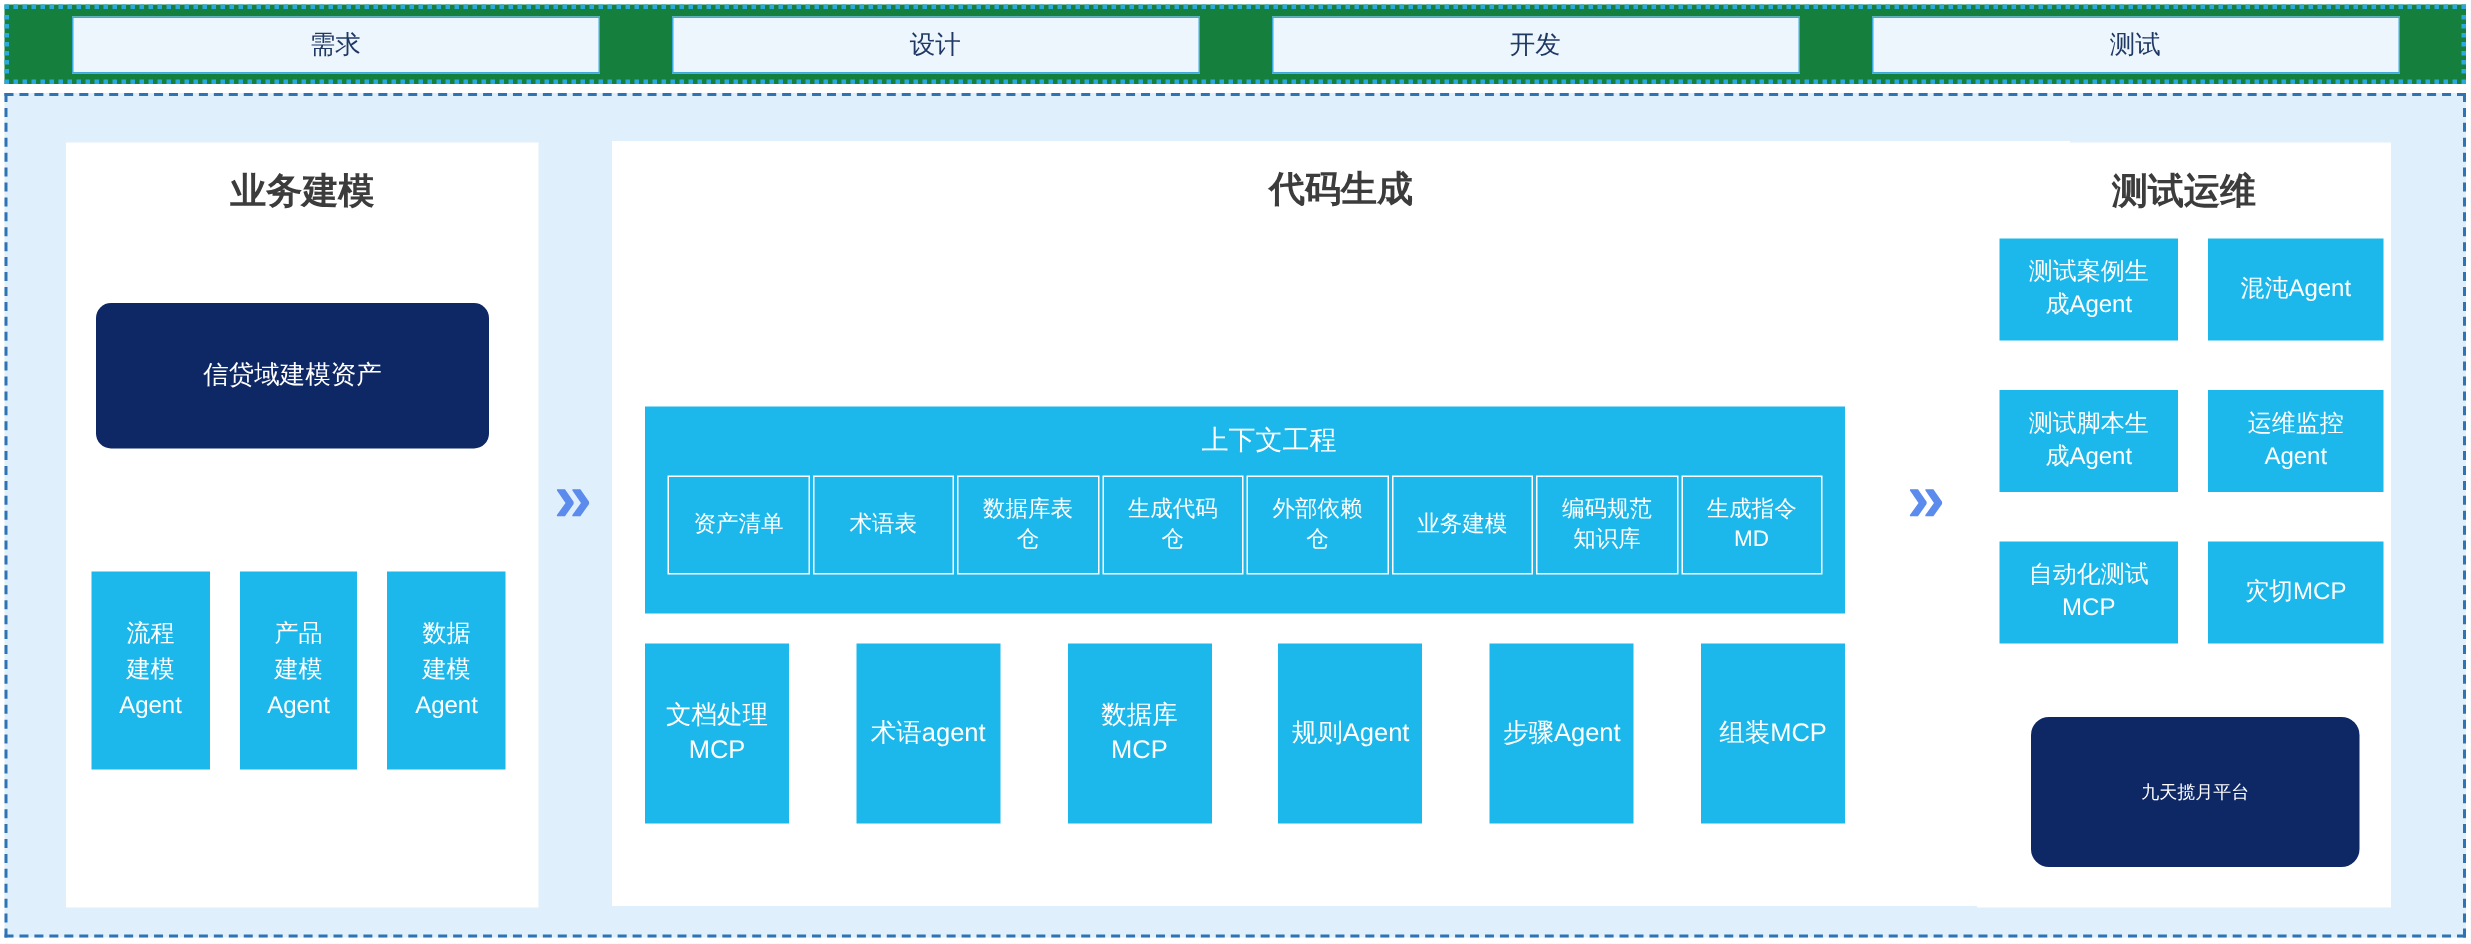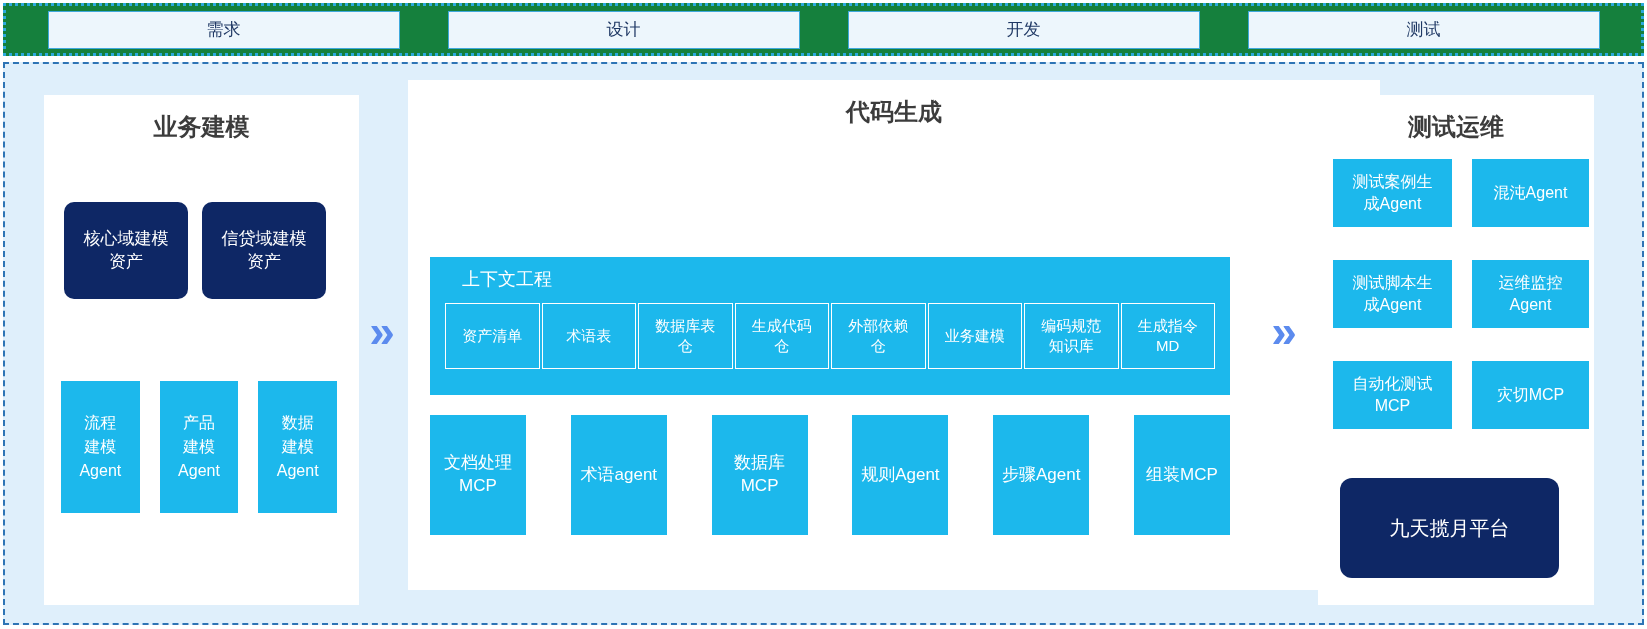--- a/index.html
+++ b/index.html
@@ -15,21 +15,21 @@
                color:#1f3864; font-size:17px; display:flex; align-items:center; justify-content:center; }
 
   
   .main-container { position:absolute; left:3px; top:62px; width:1641px; height:563px;
                     background:#dfeffb; border:2px dashed #2e74b5; }
 
   .panel { position:absolute; background:#ffffff; }
   .panel-title { padding-top:16px; text-align:center; font-size:24px; font-weight:bold; color:#3c3c3c; }
 
   .panel-business { left:44px; top:95px; width:315px; height:510px; }
-  .panel-codegen  { left:408px; top:80px; width:972px; height:510px; }
+  .panel-codegen  { left:408px; top:94px; width:972px; height:510px; }
   .panel-testops  { left:1318px; top:95px; width:276px; height:510px; }
 
   .chevron { position:absolute; width:56px; text-align:center; color:#5c8bee;
              font-size:46px; font-weight:bold; line-height:1; letter-spacing:-4px; }
   .chevron-1 { left:352px; top:308px; }
   .chevron-2 { left:1254px; top:308px; }
 
   .cyan { background:#1cb8ec; color:#ffffff; }
   .navy { background:#0e2765; color:#ffffff; }
 
@@ -38,54 +38,53 @@
   .asset-box { flex:1; border-radius:10px; display:flex; align-items:center; justify-content:center;
                text-align:center; font-size:17px; line-height:1.35; padding:0 12px; }
   .bm-agent-row { position:absolute; top:286px; left:17px; right:22px; height:132px; display:flex; gap:20px; }
   .bm-agent-box { flex:1; display:flex; align-items:center; justify-content:center; text-align:center;
                   font-size:16px; line-height:1.5; padding:16px 17px; word-break:break-word; }
 
   
   .master-bar { position:absolute; top:72px; left:22px; width:800px; height:83px;
                 display:flex; align-items:center; justify-content:center; font-size:18px; }
   .context-box { position:absolute; top:177px; left:22px; width:800px; height:138px; }
-  .context-label { padding-top:10px; text-align:left; font-size:18px; color:#ffffff;padding-left:32px; }
+  .context-label { padding-top:10px; text-align:center; font-size:18px; color:#ffffff;padding-left:32px; }
   .context-items { position:absolute; top:46px; left:15px; right:15px; height:66px; display:flex; gap:2px; }
   .context-item { flex:1; border:1px solid #ffffff; display:flex; align-items:center; justify-content:center;
                   text-align:center; font-size:15px; line-height:1.35; padding:0 14px;
                   color:#ffffff; word-break:break-word; }
   .tools-row { position:absolute; top:335px; left:22px; width:800px; height:120px;
                display:flex; justify-content:space-between; }
   .tool-box { width:96px; display:flex; align-items:center; justify-content:center; text-align:center;
               font-size:17px; line-height:1.35; padding:0 6px; word-break:break-word; }
 
   
   .t-grid { position:absolute; top:64px; left:15px; display:grid;
             grid-template-columns:119px 117px; column-gap:20px; row-gap:33px; }
   .t-box { height:68px; display:flex; align-items:center; justify-content:center; text-align:center;
            font-size:16px; line-height:1.4; padding:0 16px; word-break:break-word; }
-  .platform-box { position:absolute; top:383px; left:22px; width:219px; height:100px; border-radius:12px;
-                  display:flex; align-items:center; justify-content:center; font-size:20px; }
+  .platform-box { position:absolute; top:383px; left:36px; width:219px; height:100px; border-radius:12px;
+                  display:flex; align-items:center; justify-content:center; font-size:12px; }
 </style>
 </head>
 <body>
 
 <div class="phase-strip">
   <div class="phase-box">需求</div>
   <div class="phase-box">设计</div>
   <div class="phase-box">开发</div>
   <div class="phase-box">测试</div>
 </div>
 
 <div class="main-container"></div>
 
 <div class="panel panel-business">
   <div class="panel-title">业务建模</div>
   <div class="asset-row">
-    <div class="asset-box navy">核心域建模资产</div>
     <div class="asset-box navy">信贷域建模资产</div>
   </div>
   <div class="bm-agent-row">
     <div class="bm-agent-box cyan">流程建模Agent</div>
     <div class="bm-agent-box cyan">产品建模Agent</div>
     <div class="bm-agent-box cyan">数据建模Agent</div>
   </div>
 </div>
 
 <div class="chevron chevron-1">»</div>

